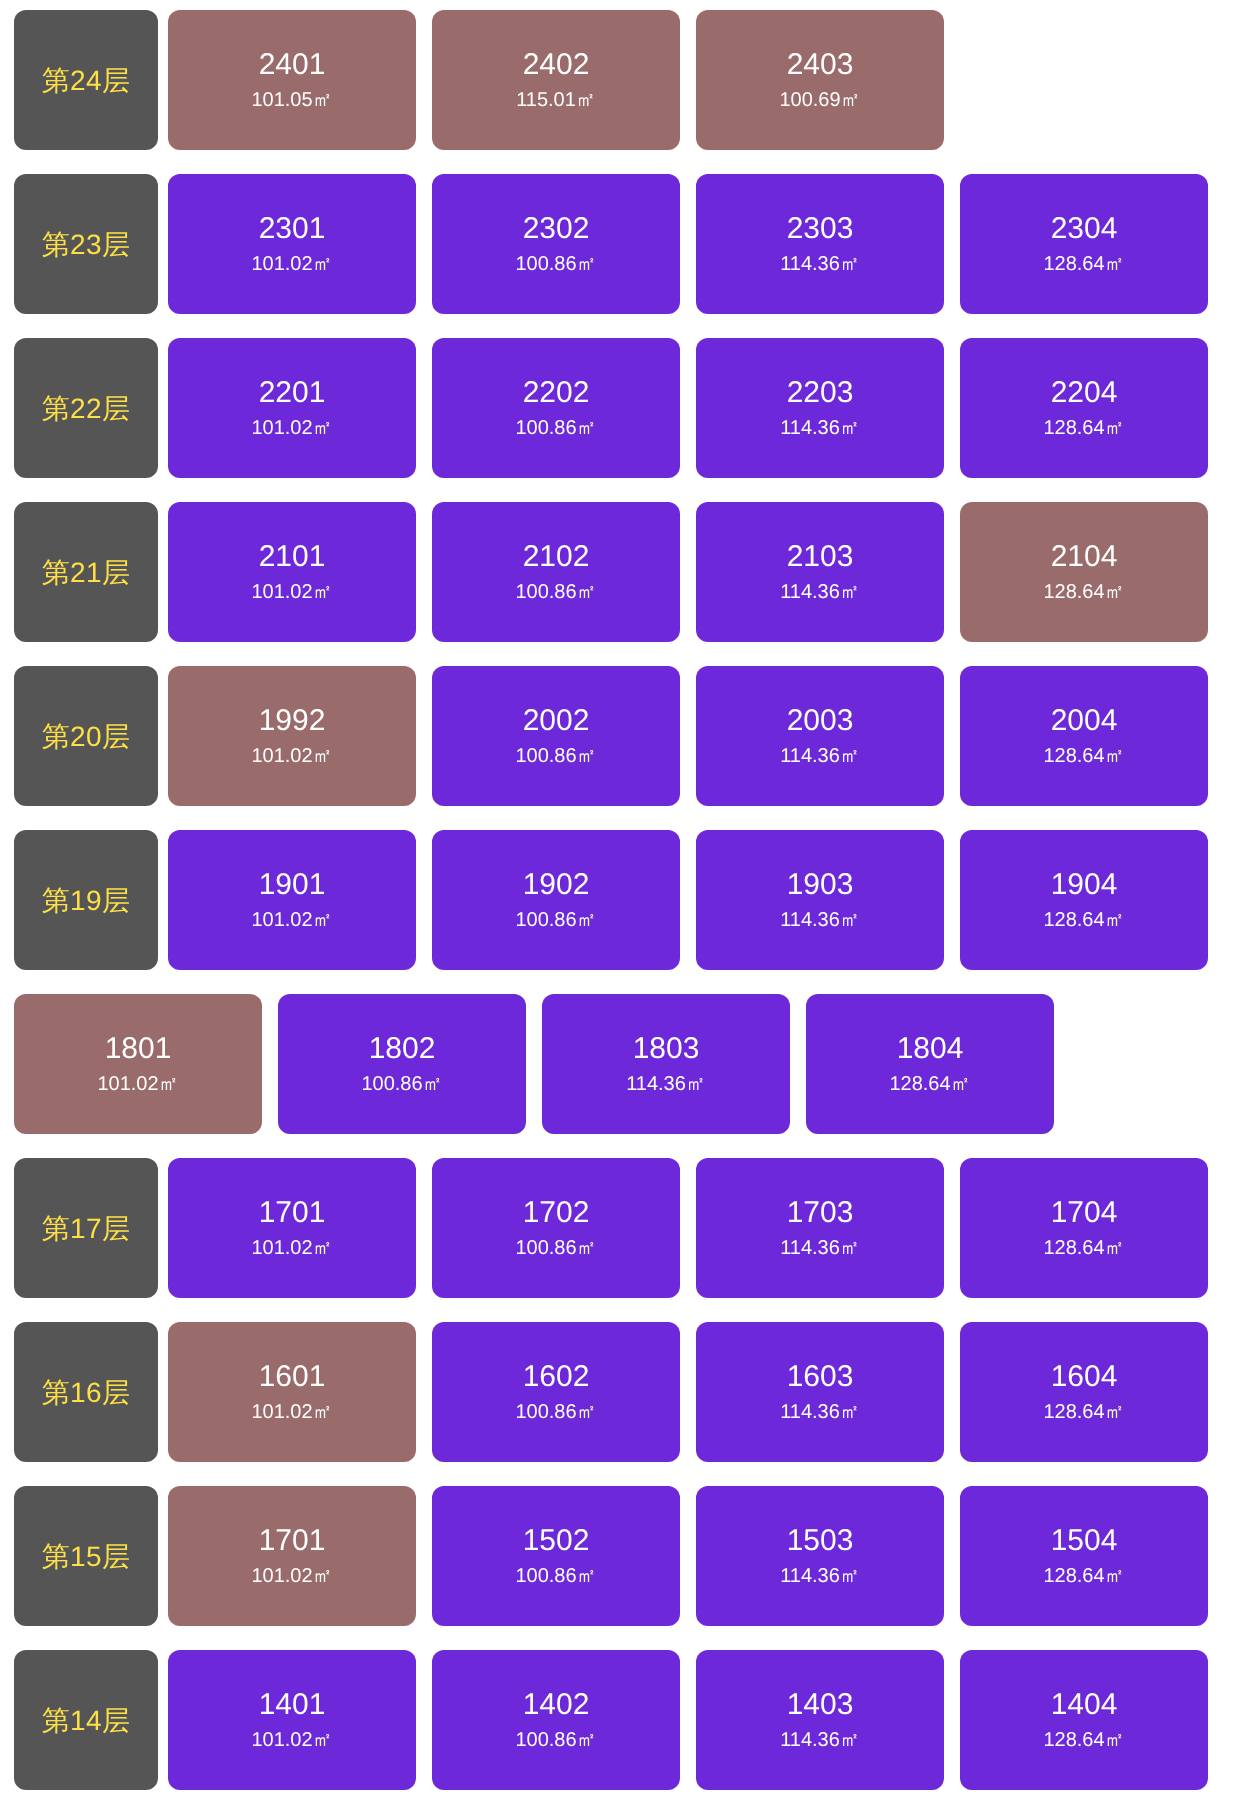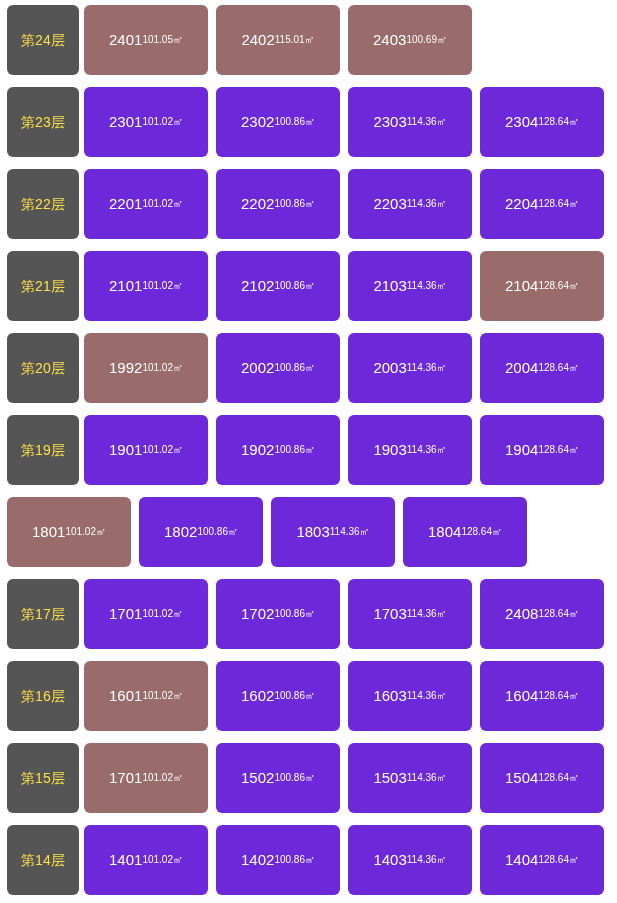--- a/index.html
+++ b/index.html
@@ -53,21 +53,21 @@
 
   .unit-cell {
     box-sizing: border-box;
     width: 124px;
     min-width: 124px;
     height: 70px;
     border-radius: 6px;
     margin-right: 8px;
     color: #ffffff;
     display: flex;
-    flex-direction: row;
+    flex-direction: column;
     align-items: center;
     justify-content: center;
     line-height: 1.42;
     overflow: hidden;
     white-space: nowrap;
   }
 
   .unit-cell.status-available { background: #6d28d9; }
   .unit-cell.status-sold      { background: #9a6b6b; }
   .unit-cell.status-empty     { background: transparent; }
@@ -236,21 +236,21 @@
         </div>
         <div class="unit-cell status-available">
           <span class="unit-no">1702</span>
           <span class="unit-area">100.86㎡</span>
         </div>
         <div class="unit-cell status-available">
           <span class="unit-no">1703</span>
           <span class="unit-area">114.36㎡</span>
         </div>
         <div class="unit-cell status-available">
-          <span class="unit-no">2408</span>
+          <span class="unit-no">1704</span>
           <span class="unit-area">128.64㎡</span>
         </div>
       </div>
     </div>
     <div class="floor-row">
       <div class="floor-label">第16层</div>
       <div class="unit-track">
         <div class="unit-cell status-sold">
           <span class="unit-no">1601</span>
           <span class="unit-area">101.02㎡</span>

